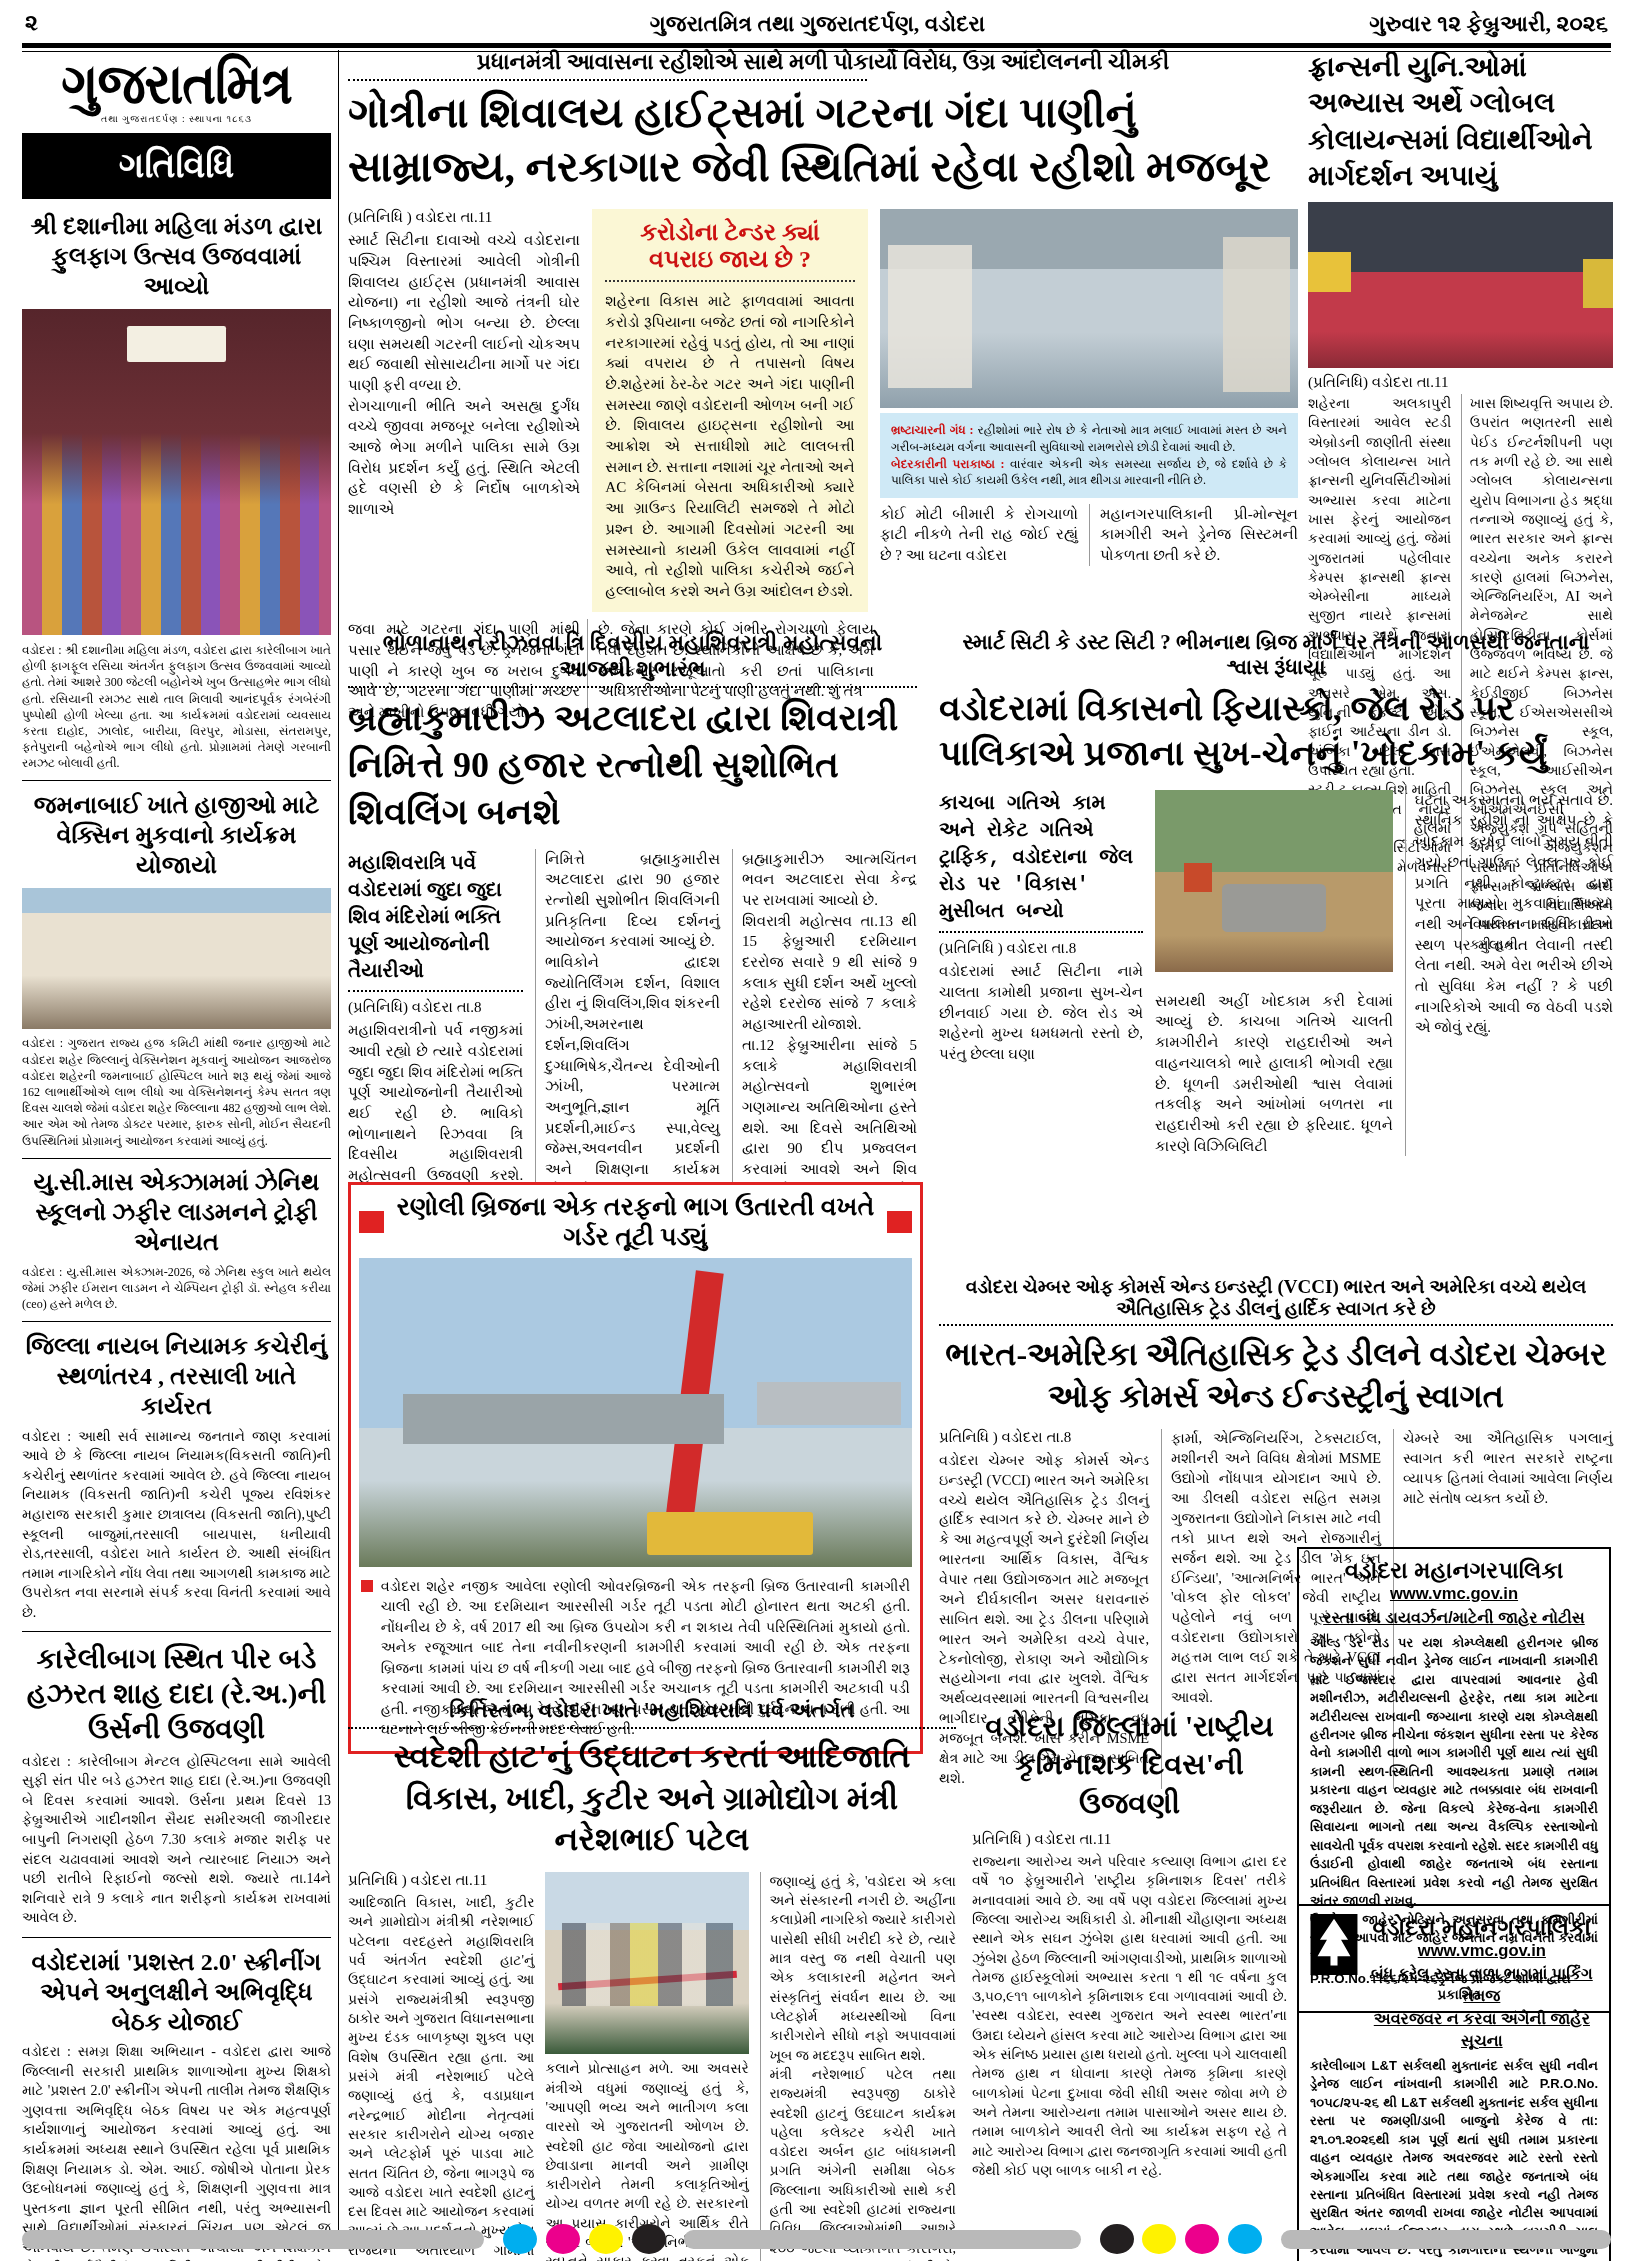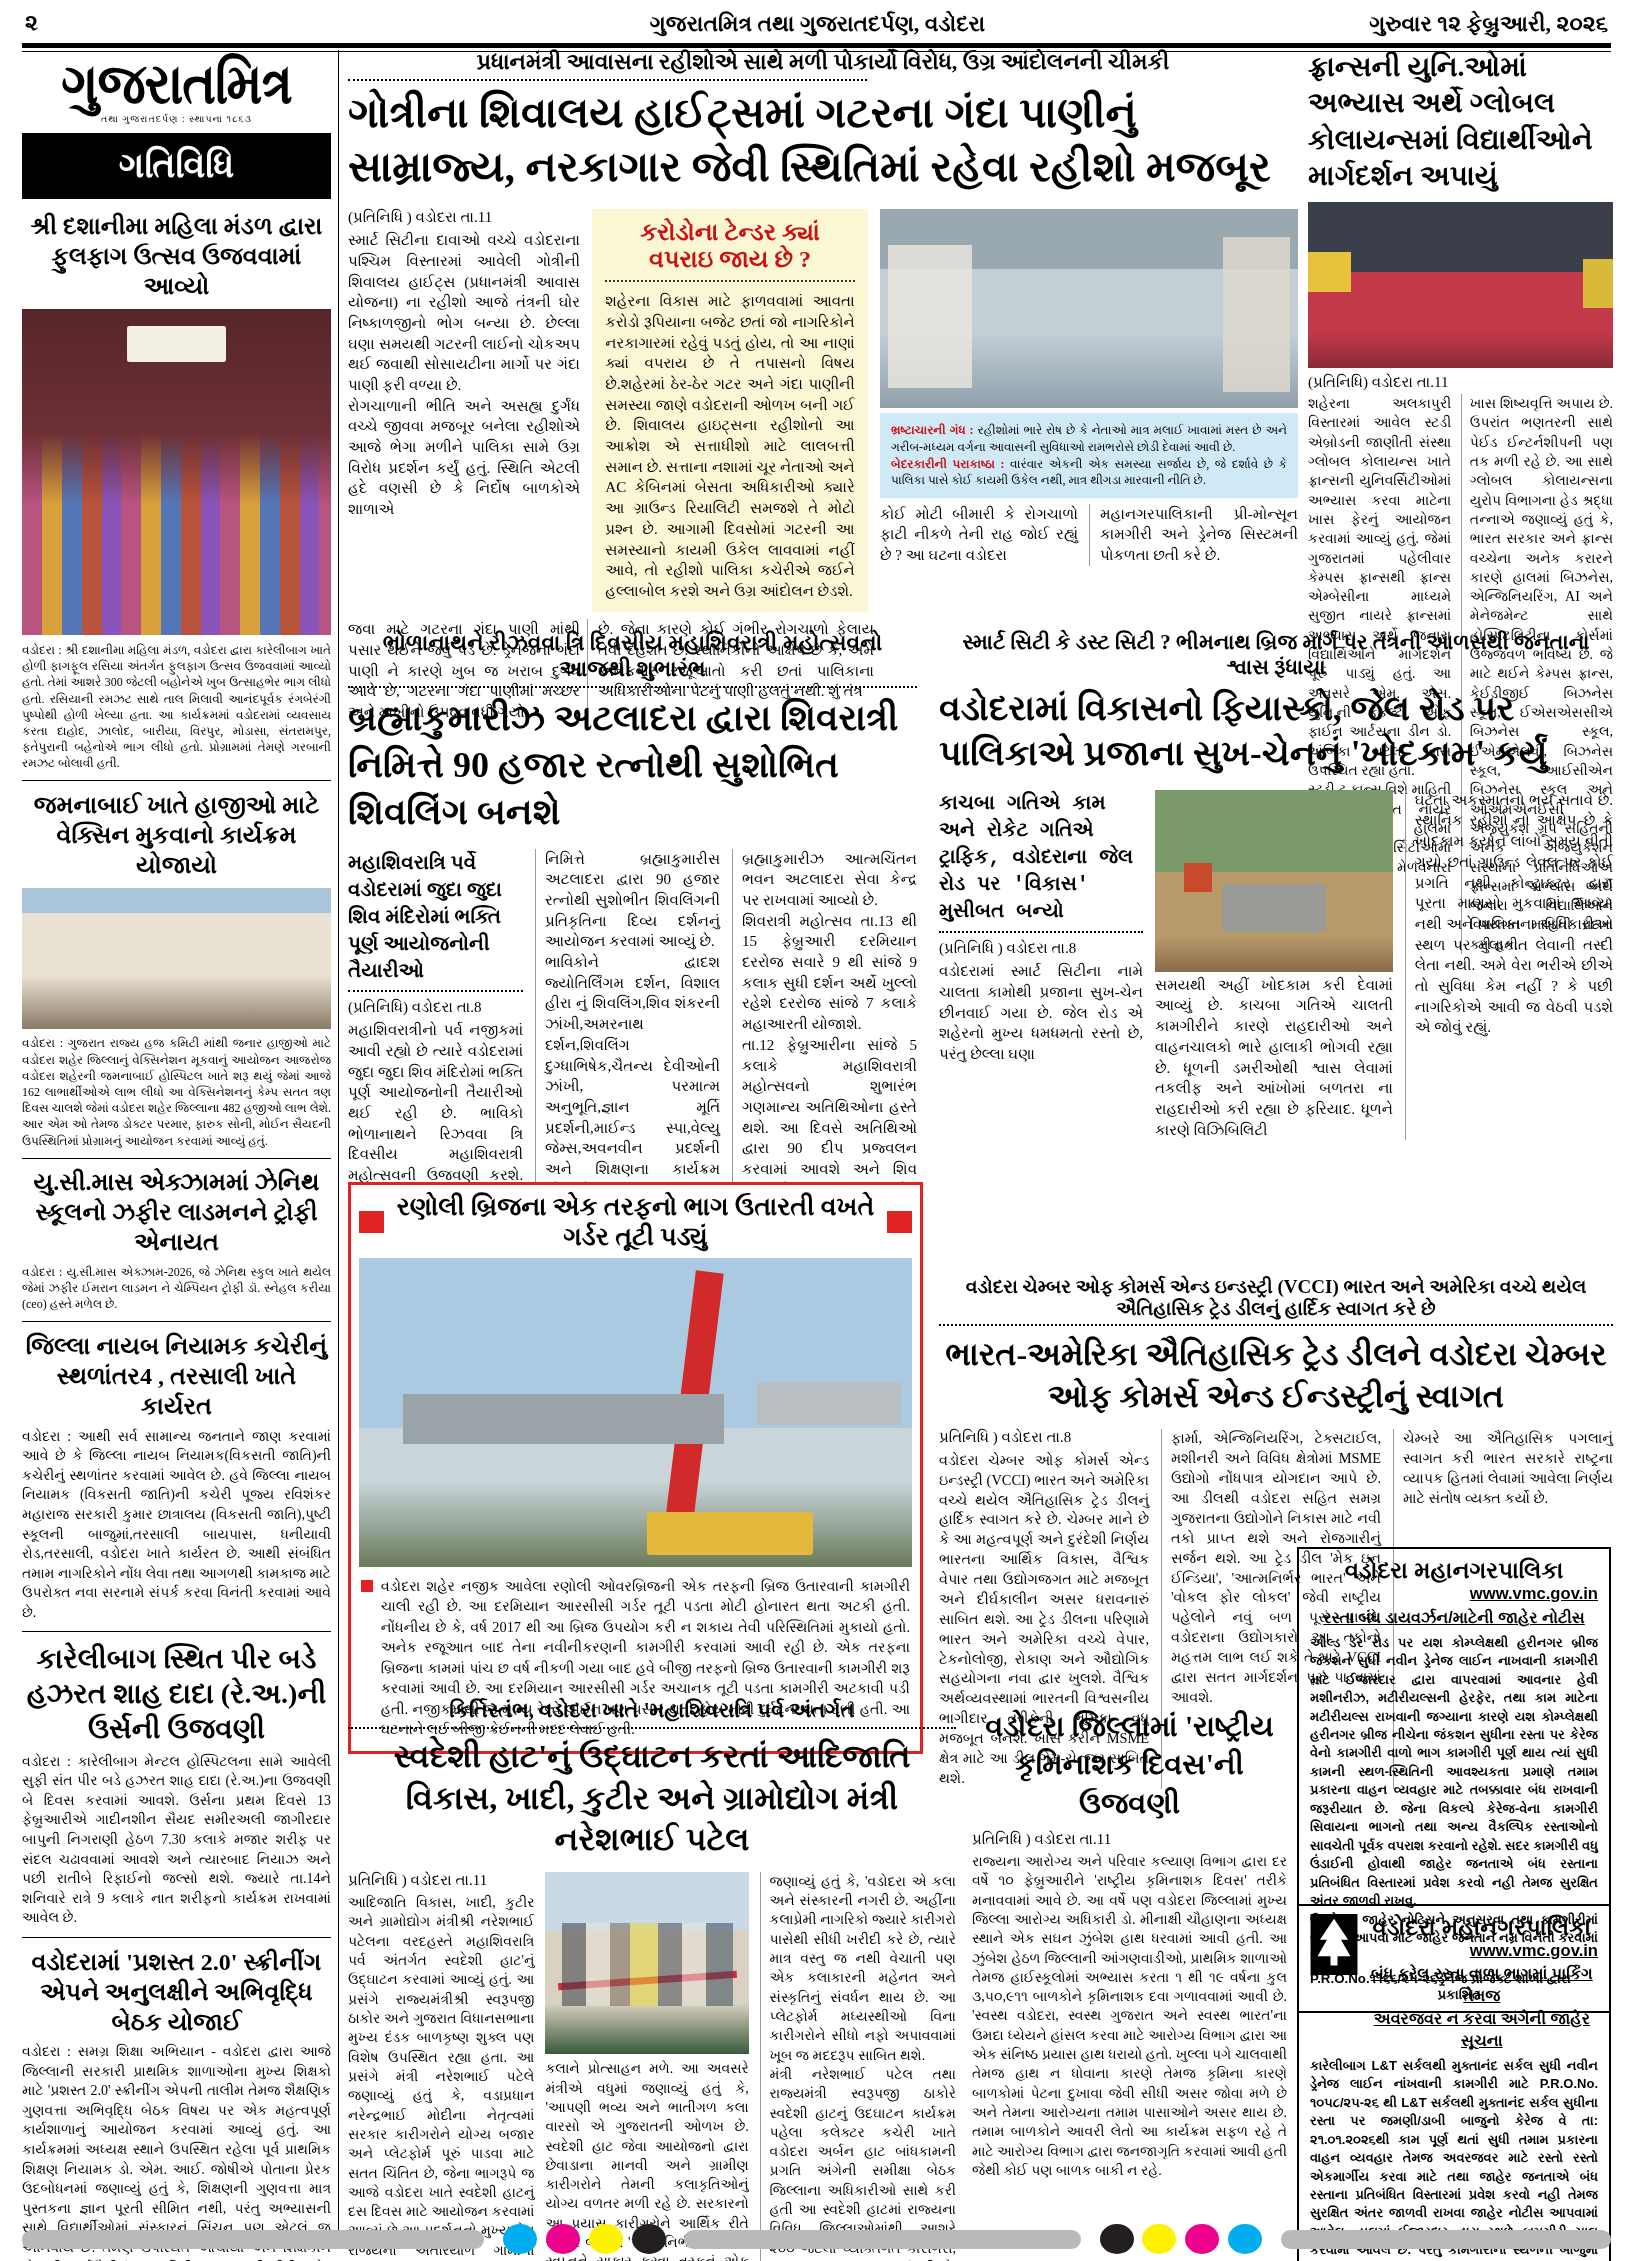--- a/index.html
+++ b/index.html
@@ -42,21 +42,21 @@
   .redlbl{color:#cc1111;font-weight:bold;}
   
   .redbox{border:3.9px solid #e02222;background:#fff;}
   .redsq{width:25.4px;height:22px;background:#e02222;}
   .bridge-title{font-size:25.4px;font-weight:bold;text-align:center;}
   .bullet{display:inline-block;width:12px;height:12px;background:#e02222;margin-right:7.7px;}
   .capt{font-size:14.4px;line-height:1.42;text-align:justify;}
   
   .notice{border:2.2px solid #000;padding:7.7px 11px;font-family:"Liberation Sans","DejaVu Sans",sans-serif;}
   .n-title{font-size:23px;font-weight:bold;text-align:center;}
-  .n-url{font-size:16.6px;font-weight:bold;text-align:right;text-decoration:underline;}
+  .n-url{font-size:16.6px;font-weight:bold;text-align:center;text-decoration:underline;}
   .n-sub{font-size:16px;font-weight:bold;text-align:center;text-decoration:underline;line-height:1.4;}
   .n-body{font-size:13px;line-height:1.42;text-align:justify;font-weight:bold;}
   .n-foot{display:flex;justify-content:space-between;font-size:13.3px;font-weight:bold;}
   
   .regbar{height:19px;background:#b9b9b9;border-radius:9.4px;}
   .dot{width:34px;height:30px;border-radius:50%;display:inline-block;margin:0 3.3px;}
   .photo-label{position:absolute;color:#fff;font-weight:bold;
                font-family:"Liberation Sans","DejaVu Sans",sans-serif;}
 </style>
 </head>
@@ -184,21 +184,21 @@
         <div class="b" style="font-size:20px;line-height:1.35;font-family:Liberation Mono, monospace;">કાચબા ગતિએ કામ અને રોકેટ ગતિએ ટ્રાફિક, વડોદરાના જેલ રોડ પર 'વિકાસ' મુસીબત બન્યો</div>
         <div class="dotted" style="margin:6.6px 0;"></div>
         <div class="byline">(પ્રતિનિધિ ) વડોદરા તા.8</div>
         <div class="bodytxt" style="margin-top:4.4px;">વડોદરામાં સ્માર્ટ સિટીના નામે ચાલતા કામોથી પ્રજાના સુખ-ચેન છીનવાઈ ગયા છે. જેલ રોડ એ શહેરનો મુખ્ય ધમધમતો રસ્તો છે, પરંતુ છેલ્લા ઘણા</div>
       </div>
       <div style="width:238px;flex:none;">
         <div class="photo" style="height:182px;background:linear-gradient(180deg,#7a9a6a 0 45%,#b89a6a 45% 80%,#8a6a4a 100%);">
           <div class="abs" style="left:28%;top:52%;width:44%;height:26%;background:#9a9a96;border-radius:5.5px;"></div>
           <div class="abs" style="left:12%;top:40%;width:12%;height:16%;background:#c84a2a;"></div>
         </div>
-        <div class="bodytxt" style="margin-top:3px;">સમયથી અહીં ખોદકામ કરી દેવામાં આવ્યું છે. કાચબા ગતિએ ચાલતી કામગીરીને કારણે રાહદારીઓ અને વાહનચાલકો ભારે હાલાકી ભોગવી રહ્યા છે. ધૂળની ડમરીઓથી શ્વાસ લેવામાં તકલીફ અને આંખોમાં બળતરા ના રાહદારીઓ કરી રહ્યા છે ફરિયાદ. ધૂળને કારણે વિઝિબિલિટી</div>
+        <div class="bodytxt" style="margin-top:19px;">સમયથી અહીં ખોદકામ કરી દેવામાં આવ્યું છે. કાચબા ગતિએ ચાલતી કામગીરીને કારણે રાહદારીઓ અને વાહનચાલકો ભારે હાલાકી ભોગવી રહ્યા છે. ધૂળની ડમરીઓથી શ્વાસ લેવામાં તકલીફ અને આંખોમાં બળતરા ના રાહદારીઓ કરી રહ્યા છે ફરિયાદ. ધૂળને કારણે વિઝિબિલિટી</div>
       </div>
       <div class="bodytxt colrule" style="flex:1;padding-left:8.8px;">ઘટતા અકસ્માતનો ભય સતાવે છે. સ્થાનિક રહીશો નો આક્ષેપ છે કે ખોદકામ કર્યાને લાંબો સમય વીતી ગયો છતાં ગ્રાઉન્ડ લેવલ પર કોઈ પ્રગતિ નથી. કોન્ટ્રાક્ટર દ્વારા પૂરતા માણસો મુકવામાં આવ્યા નથી અને પાલિકાના અધિકારીઓ સ્થળ પર મુલાકાત લેવાની તસ્દી લેતા નથી. અમે વેરા ભરીએ છીએ તો સુવિધા કેમ નહીં ? કે પછી નાગરિકોએ આવી જ વેઠવી પડશે એ જોવું રહ્યું.</div>
     </div>
   </div>
 
   <div class="abs redbox" style="left:348px;top:1182px;width:569px;">
     <div style="display:flex;align-items:center;gap:8.8px;padding:6.6px 7.7px;">
       <div class="redsq"></div>
       <div class="bridge-title" style="flex:1;">રણોલી બ્રિજના એક તરફનો ભાગ ઉતારતી વખતે ગર્ડર તૂટી પડ્યું</div>
       <div class="redsq"></div>

